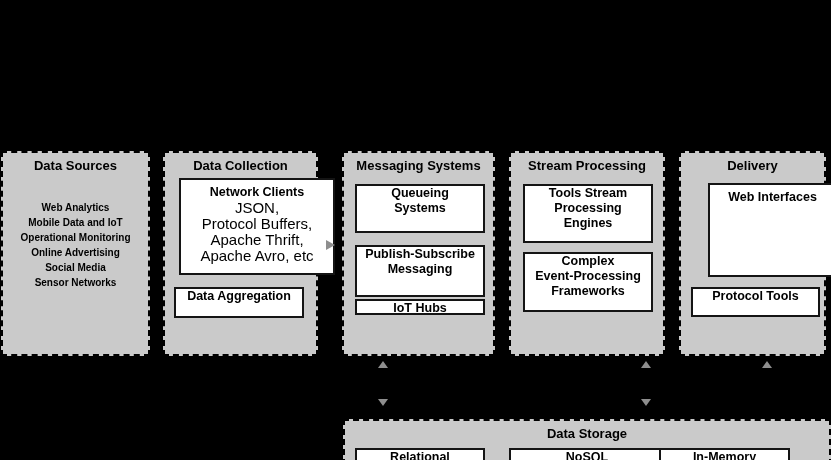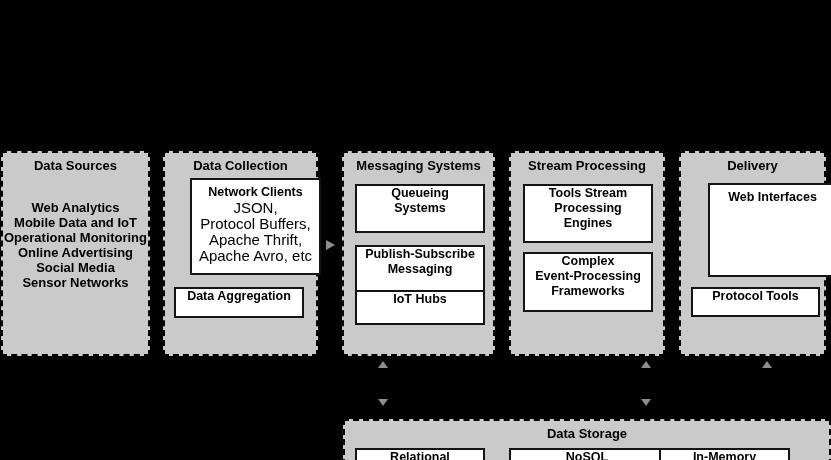--- a/index.html
+++ b/index.html
@@ -21,21 +21,21 @@
     align-items:center; justify-content:flex-start; text-align:center;
   }
   .item.top-align { justify-content:flex-start; padding-top:5px; }
   .item-heading {
     font-weight:bold; font-size:12.5px; line-height:15px; white-space:pre-line;
   }
   .item-detail {
     font-weight:normal; font-size:15px; line-height:16px; white-space:pre-line;
   }
   .sources-body {
-    font-weight:bold; font-size:13px; line-height:15px; white-space:pre-line;
+    font-weight:bold; font-size:10px; line-height:15px; white-space:pre-line;
     text-align:center; margin-top:27px;
   }
   .arrow { position:absolute; width:0; height:0; }
   .arrow-right {
     border-top:5px solid transparent; border-bottom:5px solid transparent;
     border-left:9px solid #8e8e8e;
   }
   .arrow-up {
     border-left:5px solid transparent; border-right:5px solid transparent;
     border-bottom:7px solid #8e8e8e;
@@ -59,21 +59,21 @@
     <div class="sources-body">Web Analytics
 Mobile Data and IoT
 Operational Monitoring
 Online Advertising
 Social Media
 Sensor Networks</div>
   </div>
 
   <div class="stage" style="left:163px; top:103px; width:155px; height:205px;">
     <div class="stage-title">Data Collection</div>
-    <div class="item top-align" style="left:25px; top:25px; width:131px; height:97px;">
+    <div class="item top-align" style="left:14px; top:25px; width:156px; height:97px;">
       <div class="item-heading">Network Clients</div>
       <div class="item-detail">JSON,
 Protocol Buffers,
 Apache Thrift,
 Apache Avro, etc</div>
     </div>
     <div class="item" style="left:9px; top:134px; width:130px; height:31px;">
       <div class="item-heading">Data Aggregation</div>
     </div>
   </div>
@@ -81,21 +81,21 @@
   <div class="stage" style="left:342px; top:103px; width:153px; height:205px;">
     <div class="stage-title">Messaging Systems</div>
     <div class="item" style="left:11px; top:31px; width:130px; height:49px;">
       <div class="item-heading">Queueing
 Systems</div>
     </div>
     <div class="item" style="left:11px; top:92px; width:130px; height:52px;">
       <div class="item-heading">Publish-Subscribe
 Messaging</div>
     </div>
-    <div class="item" style="left:11px; top:137px; width:130px; height:35px;">
+    <div class="item" style="left:11px; top:146px; width:130px; height:16px;">
       <div class="item-heading">IoT Hubs</div>
     </div>
   </div>
 
   <div class="stage" style="left:509px; top:103px; width:156px; height:205px;">
     <div class="stage-title">Stream Processing</div>
     <div class="item" style="left:12px; top:31px; width:130px; height:59px;">
       <div class="item-heading">Tools Stream
 Processing
 Engines</div>

